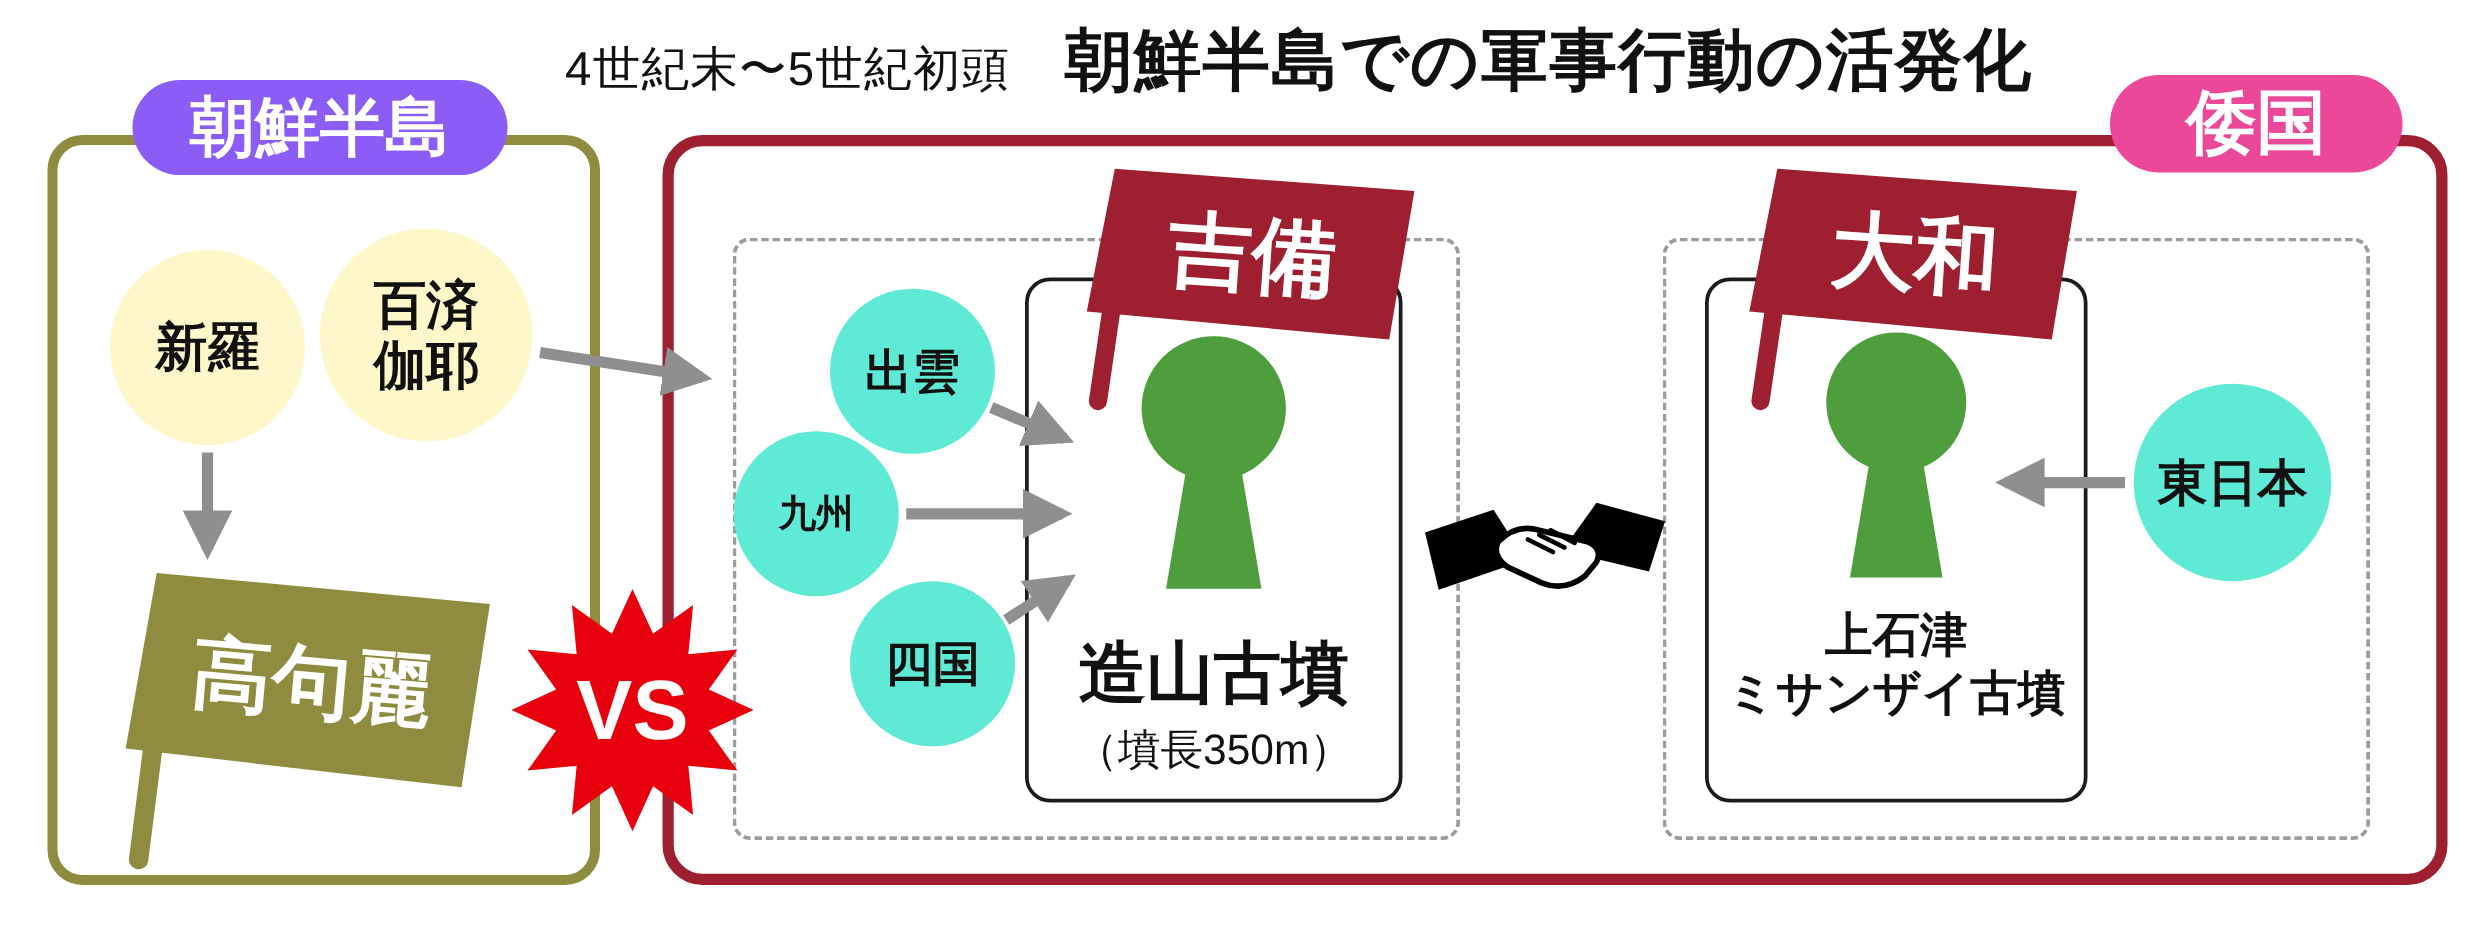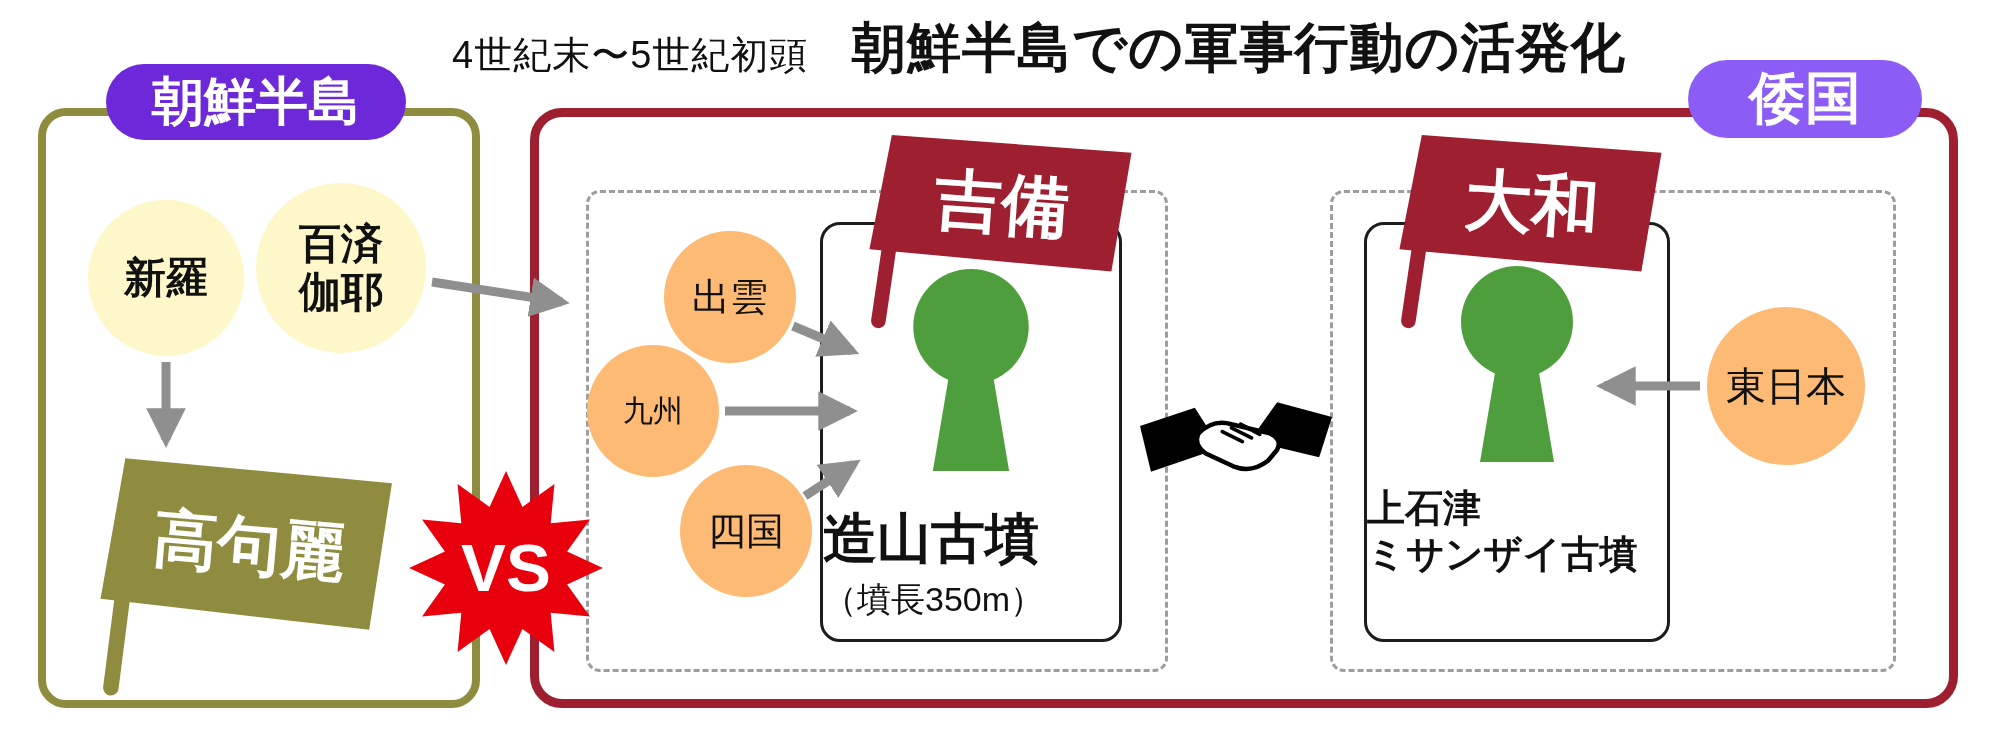--- a/index.html
+++ b/index.html
@@ -7,44 +7,44 @@
   .canvas{position:relative;width:1993px;height:742px;background:#fff;
     font-family:"Liberation Sans","DejaVu Sans",sans-serif;color:#111;overflow:hidden}
   .abs{position:absolute}
   .period{left:452px;top:30px;font-size:38px;letter-spacing:1px}
   .main-title{left:852px;top:12px;font-size:54px;font-weight:bold;letter-spacing:1px}
 
   .korea-box{left:38px;top:108px;width:442px;height:600px;border:8px solid #8f8c3f;border-radius:28px;background:#fff;z-index:1}
   .wa-box{left:530px;top:108px;width:1428px;height:600px;border:9px solid #9e1f30;border-radius:32px;background:#fff;z-index:1}
 
   .pill{display:flex;align-items:center;justify-content:center;color:#fff;font-weight:bold;border-radius:44px;z-index:5}
-  .korea-label{left:106px;top:64px;width:300px;height:76px;background:#6d28d9;font-size:52px}
-  .wa-label{left:1688px;top:60px;width:234px;height:78px;background:#8b5cf6;font-size:56px}
+  .korea-label{left:106px;top:64px;width:300px;height:76px;background:#8b5cf6;font-size:52px}
+  .wa-label{left:1688px;top:60px;width:234px;height:78px;background:#ec4899;font-size:56px}
 
   .circle{border-radius:50%;display:flex;flex-direction:column;align-items:center;justify-content:center;text-align:center;z-index:3}
   .yellow{background:#fdf7c9;font-weight:bold}
-  .pink{background:#fdba74;font-weight:400}
+  .pink{background:#5eead4;font-weight:700}
   .silla{left:88px;top:200px;width:156px;height:156px;font-size:42px}
   .baekje{left:256px;top:183px;width:170px;height:170px;font-size:42px;line-height:1.15}
   .izumo{left:664px;top:231px;width:132px;height:132px;font-size:38px}
   .kyushu{left:587px;top:345px;width:132px;height:132px;font-size:30px}
   .shikoku{left:680px;top:465px;width:132px;height:132px;font-size:38px}
   .east{left:1707px;top:307px;width:158px;height:158px;font-size:40px}
 
   .dashed{border:3px dashed #9d9d9d;border-radius:14px;background:#fff;z-index:2}
   .kibi-area{left:586px;top:190px;width:582px;height:482px}
   .yamato-area{left:1330px;top:190px;width:566px;height:482px}
 
   .kofun-box{background:#fff;border:3px solid #1c1c1c;border-radius:20px;z-index:3}
   .kibi-kofun{left:820px;top:222px;width:302px;height:420px}
   .yamato-kofun{left:1364px;top:222px;width:306px;height:420px}
   .keyhole{position:absolute;left:50%;transform:translateX(-50%)}
   .kibi-kofun .keyhole{top:42px;width:134px;height:208px}
   .yamato-kofun .keyhole{top:40px;width:130px;height:200px}
-  .kofun-label{position:absolute;left:0;width:100%;}
+  .kofun-label{position:absolute;left:0;width:100%;text-align:center}
   .kibi-kofun .name{top:278px;font-size:54px;font-weight:bold}
   .kibi-kofun .len{top:352px;font-size:34px}
   .yamato-kofun .n1{top:258px;font-size:38px;font-weight:bold}
   .yamato-kofun .n2{top:304px;font-size:38px;font-weight:bold}
   .yamato-kofun .len{top:354px;font-size:32px}
 
   .flag{z-index:6}
   .kibi-flag{left:856px;top:128px;width:280px;height:202px}
   .yamato-flag{left:1386px;top:128px;width:280px;height:202px}
   .goguryeo-flag{left:84px;top:448px;width:310px;height:248px}

